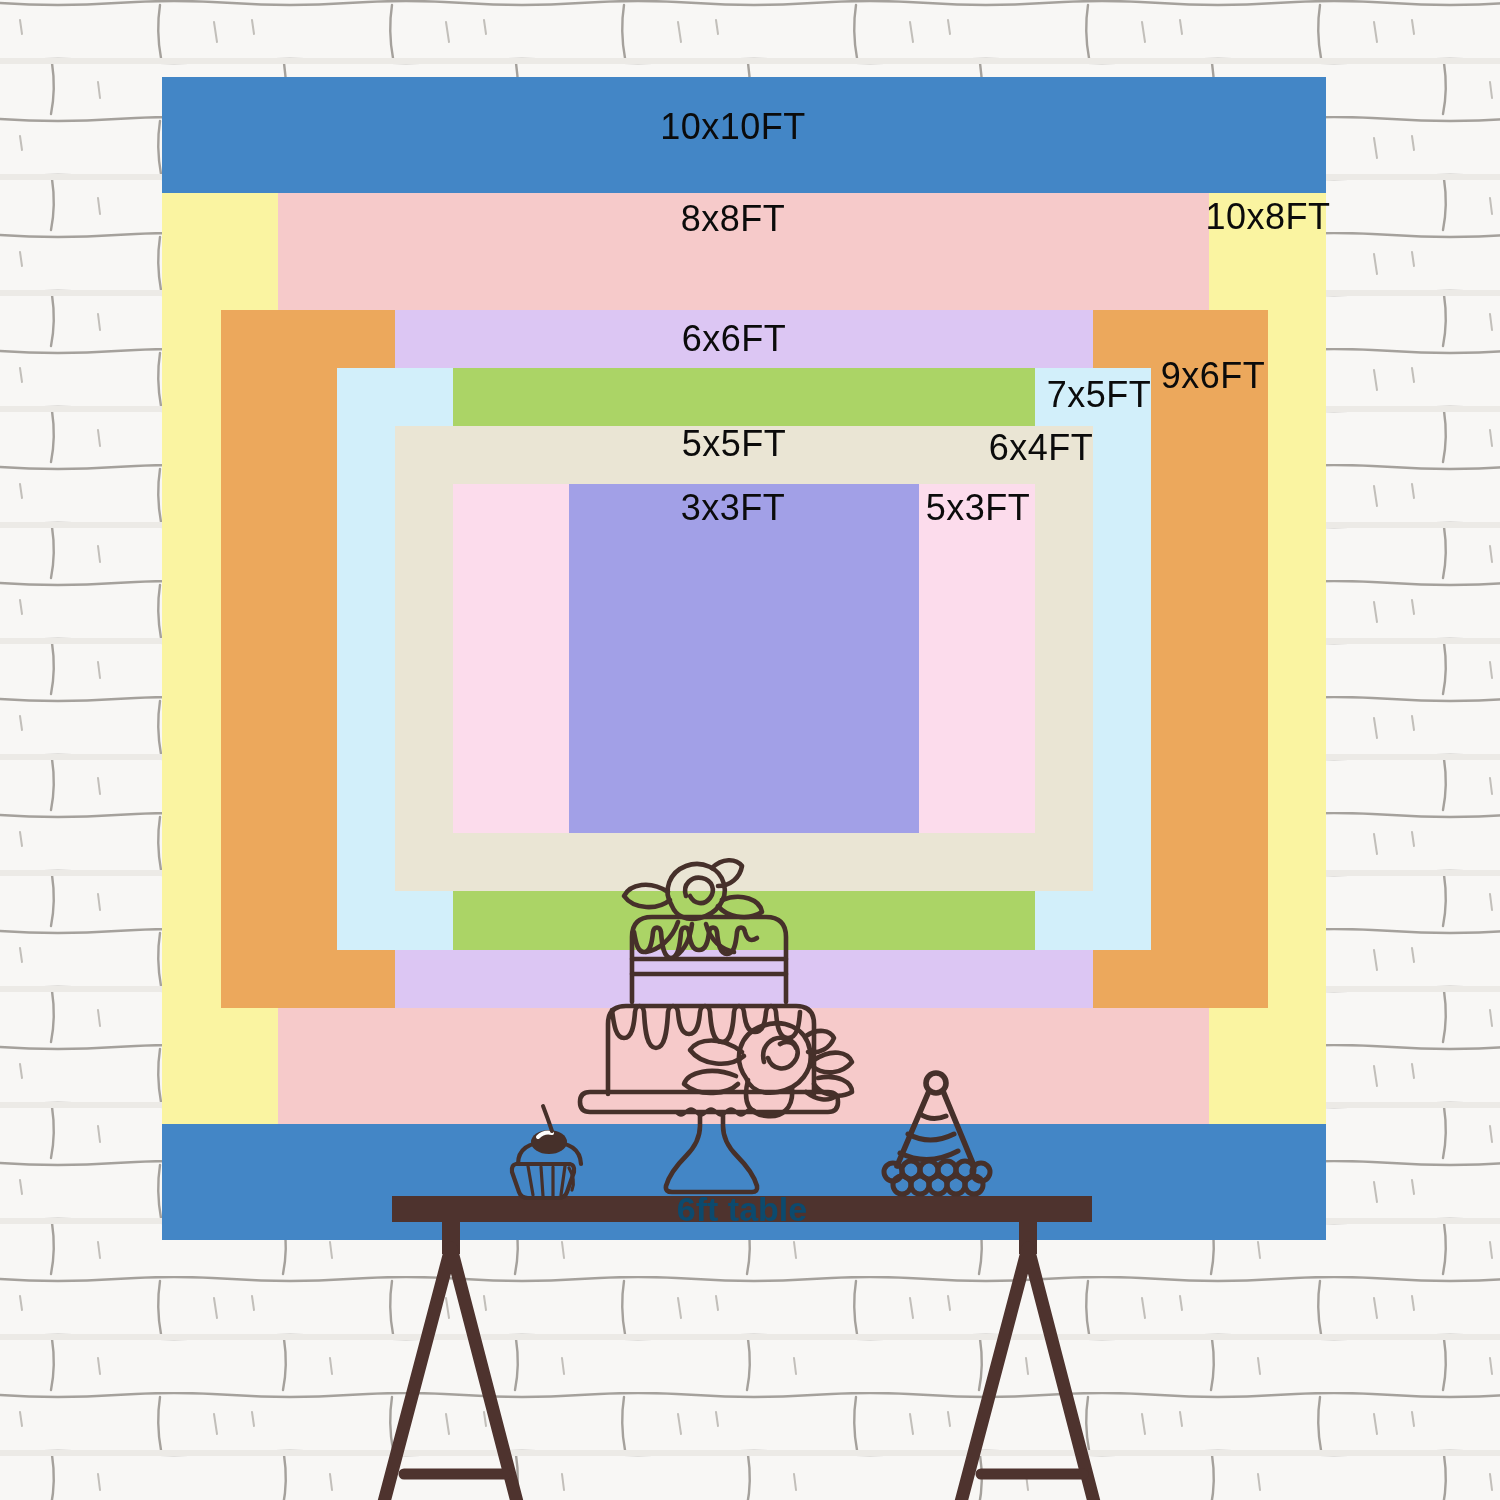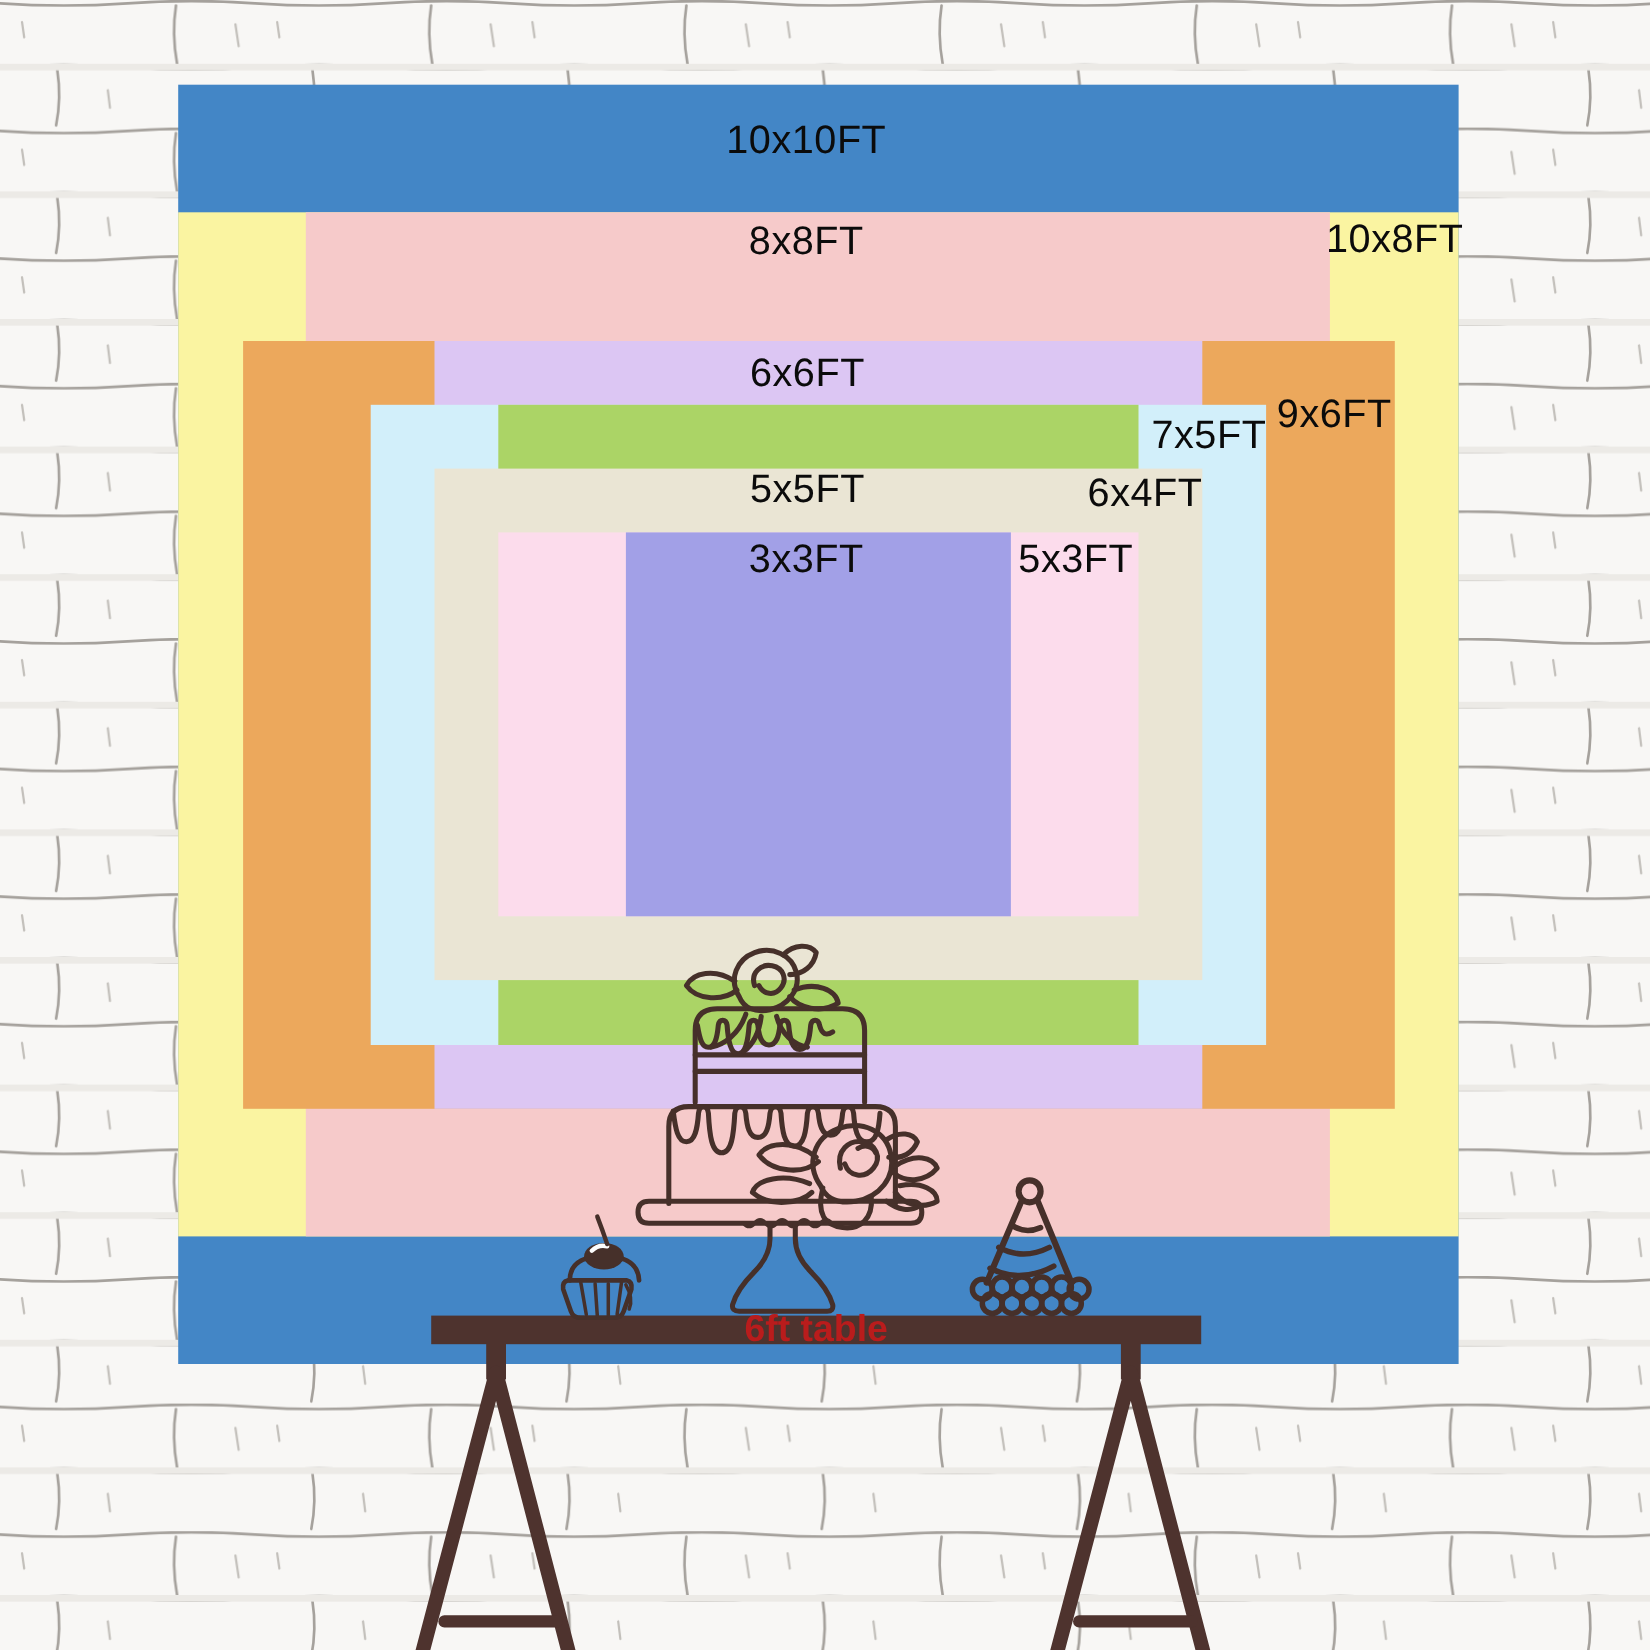--- a/index.html
+++ b/index.html
@@ -38,21 +38,21 @@
   .l-5 { left:937px;  top:318px; }
   .l-6 { left:572px;  top:319px;margin-top:48px; }
   .l-7 { left:879px;  top:371px; }
   .l-8 { left:816px;  top:431px; }
   .l-9 { left:571px;  top:431px; }
 
   .art { position:absolute; left:0; top:0; width:1500px; height:1500px; z-index:2; pointer-events:none; }
 
   .table-label {
     position:absolute; left:742px; top:1209px; transform:translate(-50%,-50%);
-    z-index:3; font-size:34px; font-weight:700; color:#b91c1c; white-space:nowrap;
+    z-index:3; font-size:34px; font-weight:700; color:#0c4a6e; white-space:nowrap;
   }
 </style>
 </head>
 <body>
 
 <svg class="wall" viewBox="0 0 1500 1500" preserveAspectRatio="none" aria-hidden="true">
   <defs>
     <pattern id="bricks" width="232" height="116" patternUnits="userSpaceOnUse">
       <rect width="232" height="116" fill="#f8f7f5"></rect>
       <path d="M0 3 q58 4 116 0 t116 0" fill="none" stroke="#a5a19c" stroke-width="2.4" stroke-linecap="round"></path>

